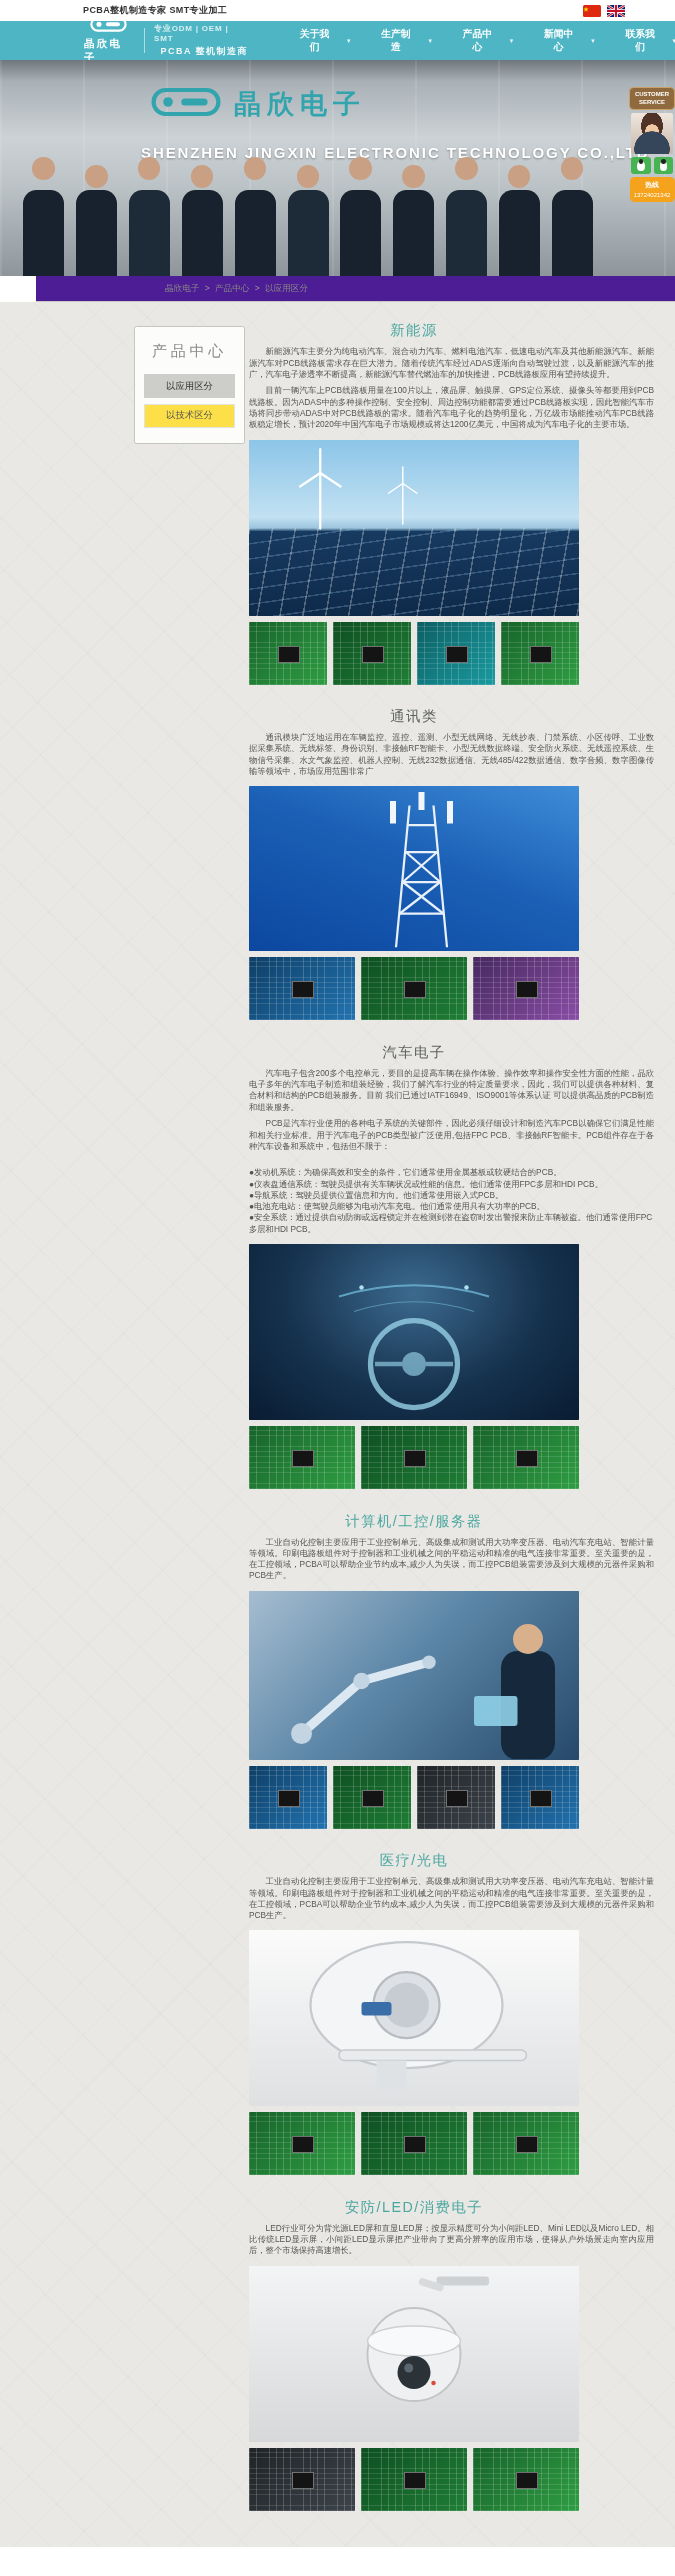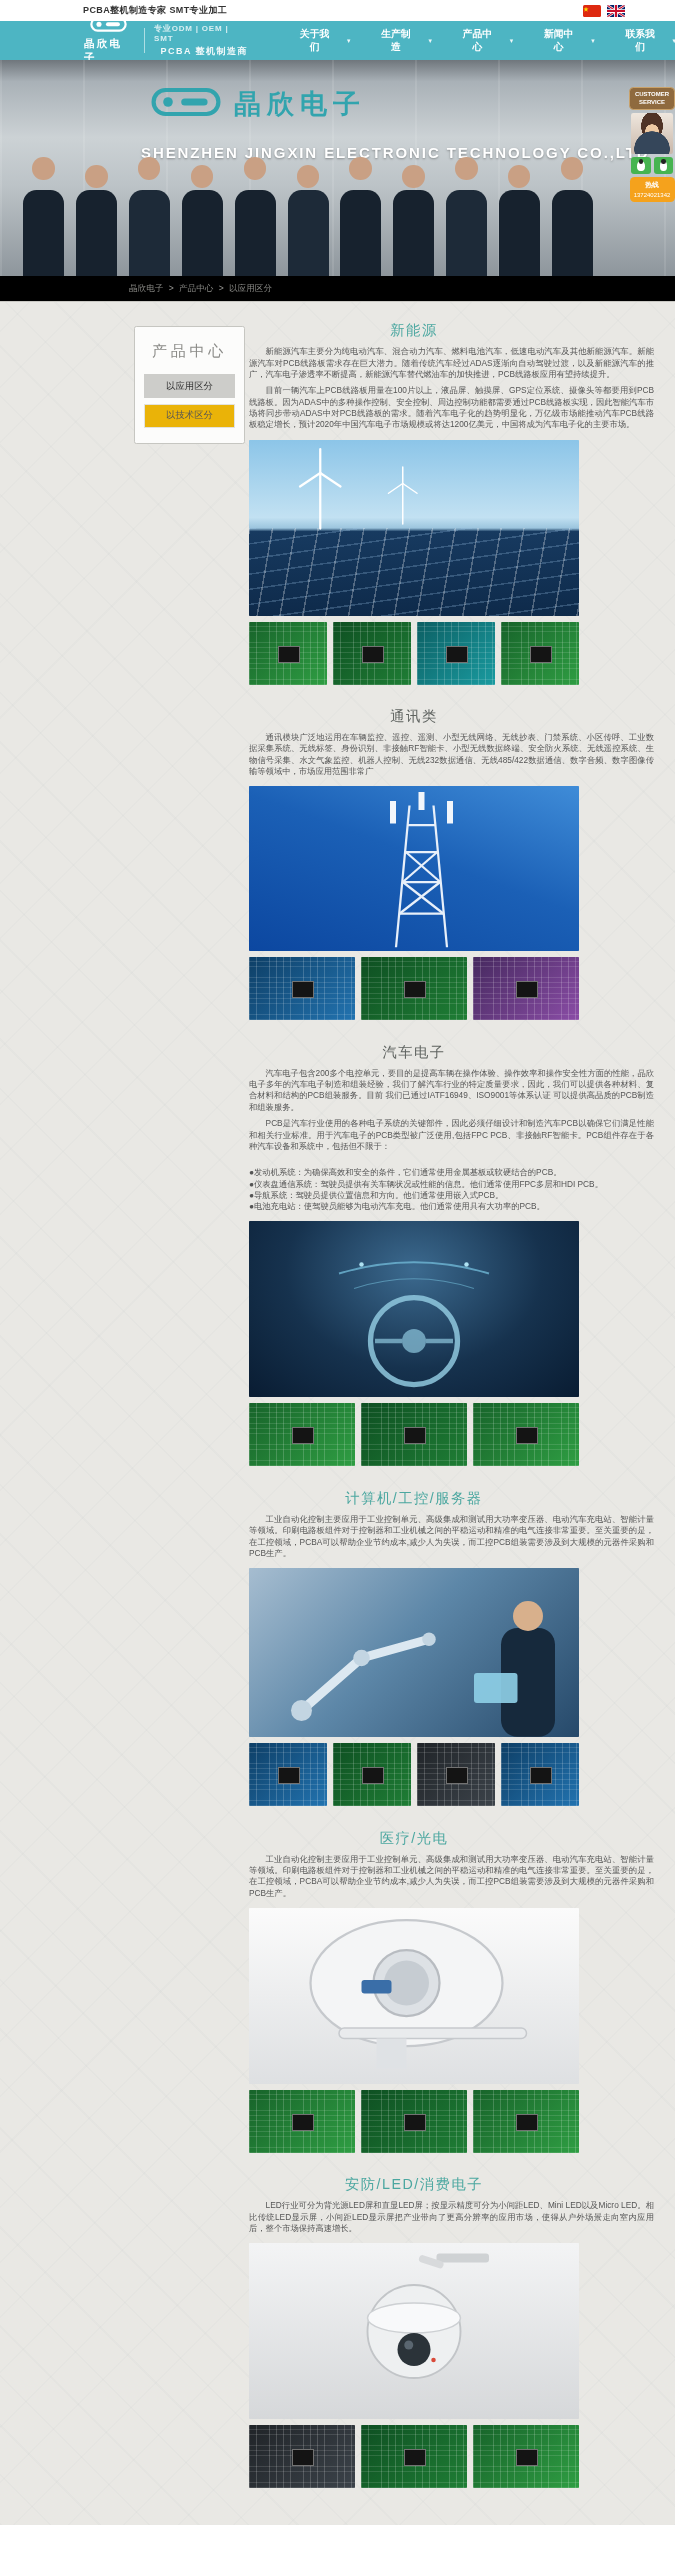--- a/index.html
+++ b/index.html
@@ -52,34 +52,34 @@
       linear-gradient(180deg,#efe7de,#c9b7a9);}
   .qq-row{display:flex;gap:3px;}
   .qq-icon{width:19.5px;height:16.5px;background:#46b450;border-radius:3px;position:relative;}
   .qq-icon::before{content:"";position:absolute;left:6px;top:3.8px;width:7.5px;height:9.8px;background:#fff;border-radius:50% 50% 45% 45%;}
   .qq-icon::after{content:"";position:absolute;left:7.5px;top:2.3px;width:4.5px;height:4.5px;background:#222;border-radius:50%;}
   .hotline{background:#f5a21c;border-radius:4.5px;color:#fff;text-align:center;padding:3.8px 1.5px;width:42px;}
   .hotline .hl1{display:block;font-size:6.8px;font-weight:bold;}
   .hotline .hl2{display:block;font-size:6px;margin-top:1.5px;letter-spacing:0;}
 
   
-  .crumbbar{background:#000000;border-bottom:0.8px solid #c9c8c3;padding:6.8px 0 6px 129px;font-size:8.6px;color:#8a8a86;}
+  .crumbbar{background:#4c1d95;border-bottom:0.8px solid #c9c8c3;padding:6.8px 0 6px 129px;font-size:8.6px;color:#8a8a86;margin-left:36px;}
   .crumbbar a{color:#8a8a86;}
   .crumb-sep{margin:0 5.3px;color:#9a9a96;}
 
   
   .main{background:#e9e8e4;position:relative;padding:19.5px 0 35px;}
   .main::before{content:"";position:absolute;inset:0;pointer-events:none;
     background:
       repeating-linear-gradient(45deg,rgba(110,130,140,.035) 0 1.5px,transparent 1.5px 35px),
       repeating-linear-gradient(-45deg,rgba(110,130,140,.03) 0 1.5px,transparent 1.5px 39px);}
   .sidebar{position:absolute;left:134px;top:24px;width:111px;box-sizing:border-box;background:#fcfcfb;
     border:0.8px solid #c6c6c1;border-radius:2.3px;padding:9px 6.8px 10.5px;z-index:2;}
   .sidebar h3{font-size:15px;color:#8a8a87;text-align:center;font-weight:normal;letter-spacing:3.8px;margin:6px 0 13.5px;}
-  .side-item{display:block;text-align:center;font-size:9.4px;color:#555;padding:4.5px 0;margin:5.3px 2.3px;background:#eab308;border:0.8px solid #e2e2de;}
+  .side-item{display:block;text-align:center;font-size:9.4px;color:#555;padding:4.5px 0;margin:5.3px 2.3px;background:#fde047;border:0.8px solid #e2e2de;}
   .side-item.active{background:#cdcdca;color:#333;border-color:#cdcdca;}
 
   .content{margin-left:249px;width:405px;position:relative;z-index:1;}
   .content h2{font-size:14.3px;font-weight:normal;text-align:center;width:330px;letter-spacing:1.5px;margin:22.5px 0 6px;}
   .h-teal{color:#4ba7a0;}
   .h-gray{color:#5f6360;}
   .content section:first-child h2{margin-top:0;}
   .content p{font-size:8.3px;line-height:11.3px;color:#555;margin:5.3px 0;text-indent:2em;text-align:justify;}
   .bullets{margin:15px 0 3px;padding:0;list-style:none;}
   .bullets li{font-size:8.3px;line-height:11.3px;color:#555;}
@@ -280,20 +280,21 @@
 
     <section>
       <h2 class="h-gray">汽车电子</h2>
       <p>汽车电子包含200多个电控单元，要目的是提高车辆在操作体验、操作效率和操作安全性方面的性能，晶欣电子多年的汽车电子制造和组装经验，我们了解汽车行业的特定质量要求，因此，我们可以提供各种材料、复合材料和结构的PCB组装服务。目前 我们已通过IATF16949、ISO9001等体系认证 可以提供高品质的PCB制造和组装服务。</p>
       <p>PCB是汽车行业使用的各种电子系统的关键部件，因此必须仔细设计和制造汽车PCB以确保它们满足性能和相关行业标准。用于汽车电子的PCB类型被广泛使用,包括FPC PCB、非接触RF智能卡。PCB组件存在于各种汽车设备和系统中，包括但不限于：</p>
       <ul class="bullets">
         <li>●发动机系统：为确保高效和安全的条件，它们通常使用金属基板或软硬结合的PCB。</li>
         <li>●仪表盘通信系统：驾驶员提供有关车辆状况或性能的信息。他们通常使用FPC多层和HDI PCB。</li>
         <li>●导航系统：驾驶员提供位置信息和方向。他们通常使用嵌入式PCB。</li>
         <li>●电池充电站：使驾驶员能够为电动汽车充电。他们通常使用具有大功率的PCB。</li>
+        <li>●安全系统：通过提供自动防御或远程锁定并在检测到潜在盗窃时发出警报来防止车辆被盗。他们通常使用FPC多层和HDI PCB。</li>
       </ul>
       <div class="big-img img-car">
         <svg viewBox="0 0 440 235">
           <circle cx="220" cy="160" r="58" stroke="#8fc8de" stroke-width="7" fill="none" opacity=".85"></circle>
           <circle cx="220" cy="160" r="16" fill="#8fc8de" opacity=".7"></circle>
           <line x1="168" y1="160" x2="204" y2="160" stroke="#8fc8de" stroke-width="6" opacity=".7"></line>
           <line x1="236" y1="160" x2="272" y2="160" stroke="#8fc8de" stroke-width="6" opacity=".7"></line>
           <path d="M120 70 Q220 40 320 70" stroke="#6fb7d4" stroke-width="2.5" fill="none" opacity=".8"></path>
           <path d="M140 90 Q220 64 300 90" stroke="#6fb7d4" stroke-width="1.6" fill="none" opacity=".6"></path>
           <circle cx="150" cy="58" r="3" fill="#aee2f2"></circle>

